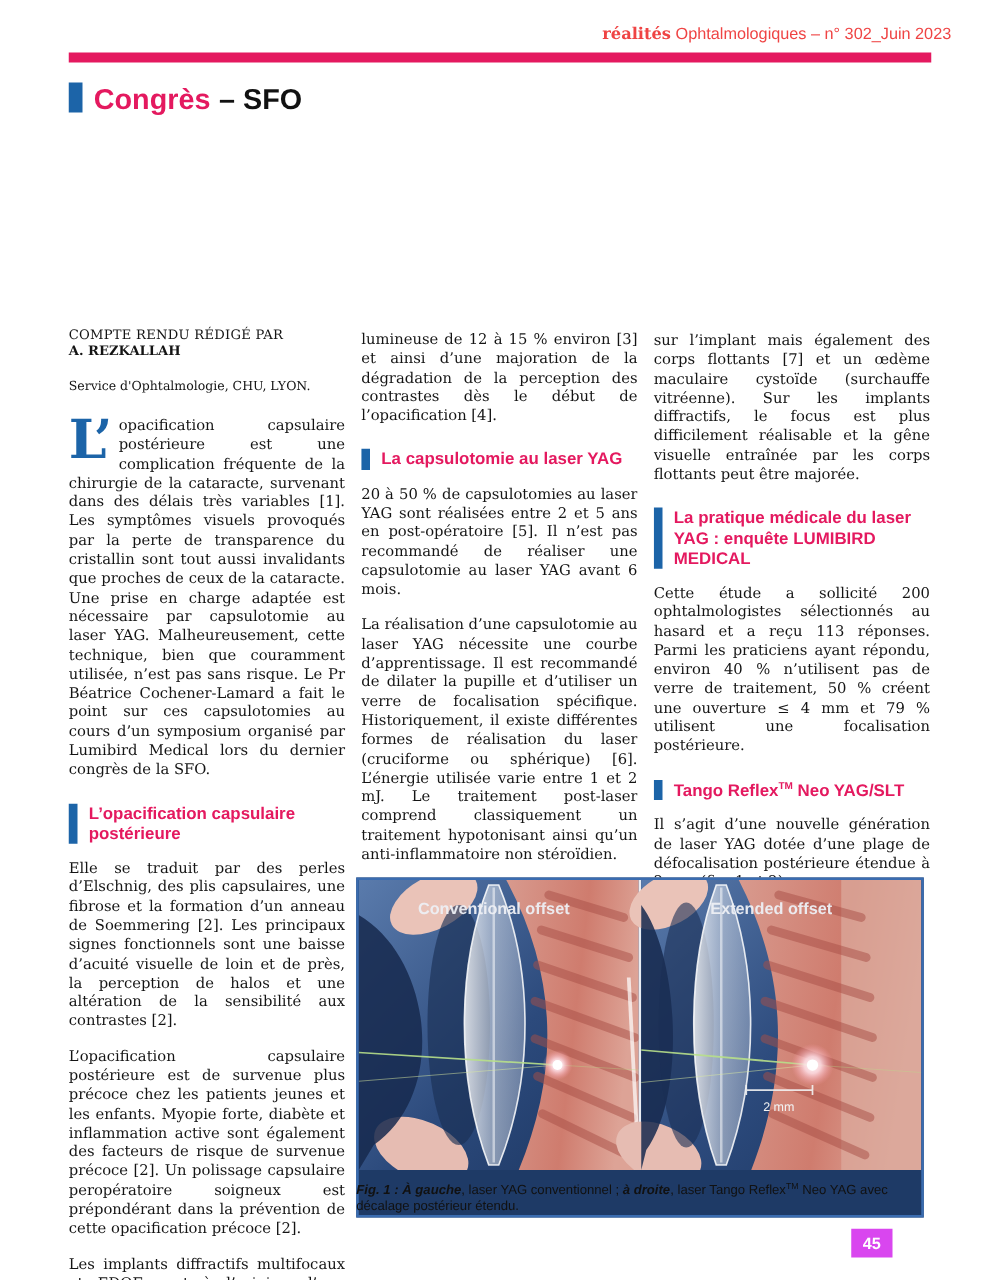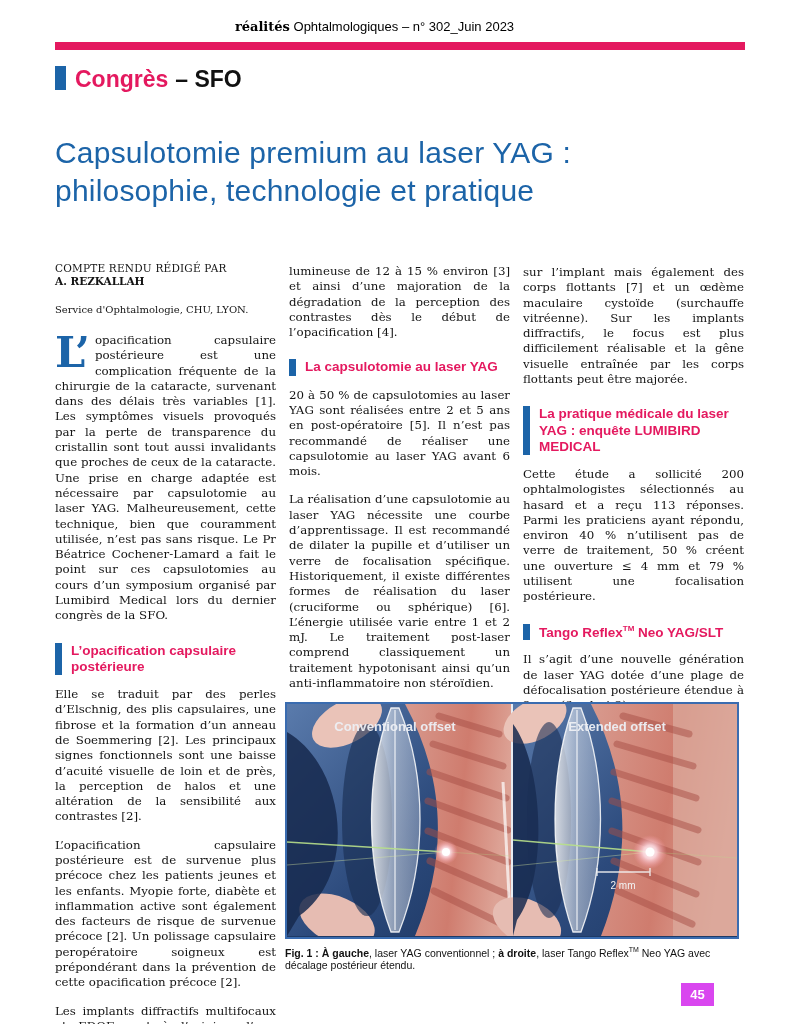--- a/index.html
+++ b/index.html
@@ -1,21 +1,21 @@
 <!DOCTYPE html>
 <html lang="fr"><head>
 <meta charset="utf-8">
 <style>
   html,body{margin:0;padding:0;background:#ffffff;}
   .page{position:relative;width:796px;height:1024px;background:#fff;overflow:hidden;
         font-family:"DejaVu Serif",serif;color:#141414;}
 
   
-  .journal-line{position:absolute;top:19px;left:2px;width:745px;text-align:center;
-    font-family:"Liberation Sans",sans-serif;font-size:13px;color:#000000;}
+  .journal-line{position:absolute;top:19px;left:16px;width:745px;text-align:right;
+    font-family:"Liberation Sans",sans-serif;font-size:13px;color:#ef4444;}
   .journal-line b{font-family:"DejaVu Serif",serif;font-weight:bold;}
   .top-rule{position:absolute;left:55px;top:42px;width:690px;height:8px;background:#e4195f;}
 
   
   .kicker{position:absolute;left:55px;top:66px;display:flex;align-items:flex-start;
     font-family:"Liberation Sans",sans-serif;font-weight:bold;font-size:23px;}
   .kicker .sq{width:11px;height:24px;background:#1c64a8;margin-right:9px;}
   .kicker .pink{color:#e4195f;}
   .kicker .black{color:#111;margin-left:7px;}
 
@@ -38,26 +38,26 @@
     hyphens:auto;-webkit-hyphens:auto;}
   .dropcap{float:left;font-size:43px;line-height:.82;font-weight:bold;color:#1c64a8;
     padding:2px 5px 0 0;}
 
   .sec-h{margin:19px 0 12px;border-left:7px solid #1c64a8;padding-left:9px;
     font-family:"Liberation Sans",sans-serif;font-weight:bold;font-size:13.5px;
     line-height:1.2;color:#e4195f;}
   .sec-h sup{font-size:8px;}
 
   
-  .figure{position:absolute;left:285px;top:702px;width:454px;height:237px;
+  .figure{position:absolute;left:285px;top:702px;width:454px;height:272px;
     border:2px solid #3a6cb0;box-sizing:border-box;background:#1e3a66;}
   .figure svg{display:block;}
   .fig-caption{position:absolute;left:285px;top:946px;width:460px;
     font-family:"Liberation Sans",sans-serif;font-size:10.5px;color:#111;}
-  .fig-caption b{font-weight:bold;}
+  .fig-caption b{font-weight:bold;font-style:italic;}
   .fig-caption sup{font-size:7px;}
 
   .page-num{position:absolute;left:681px;top:983px;width:33px;height:23px;
     background:#d946ef;color:#fff;font-family:"Liberation Sans",sans-serif;
     font-weight:bold;font-size:13px;line-height:23px;text-align:center;}
 
   .svg-label{font-family:"Liberation Sans",sans-serif;font-weight:bold;font-size:13px;
     fill:#eef0f5;opacity:.95;}
   .svg-scale{font-family:"Liberation Sans",sans-serif;font-size:10px;fill:#f2f2f2;}
 </style>
@@ -70,24 +70,20 @@
     <b>réalités</b><span> Ophtalmologiques – n° 302_Juin 2023</span>
   </div>
   <div class="top-rule"></div>
 
   <div class="kicker">
     <span class="sq"></span>
     <span class="pink">Congrès</span>
     <span class="black">– SFO</span>
   </div>
 
-  <div class="title">
-    <div>Capsulotomie premium au laser YAG :</div>
-    <div>philosophie, technologie et pratique</div>
-  </div>
 
   <div class="columns">
 
     <div class="col">
       <div class="byline">
         <div class="byline-label">COMPTE RENDU RÉDIGÉ PAR</div>
         <div class="byline-author">A. REZKALLAH</div>
         <div class="byline-affil">Service d'Ophtalmologie, CHU, LYON.</div>
       </div>
       <p class="body-p"><span class="dropcap">L’</span><span>opacification capsulaire postérieure est une complication fréquente de la chirurgie de la cataracte, survenant dans des délais très variables [1]. Les symptômes visuels provoqués par la perte de transparence du cristallin sont tout aussi invalidants que proches de ceux de la cataracte. Une prise en charge adaptée est nécessaire par capsulotomie au laser YAG. Malheureusement, cette technique, bien que couramment utilisée, n’est pas sans risque. Le Pr Béatrice Cochener-Lamard a fait le point sur ces capsulotomies au cours d’un symposium organisé par Lumibird Medical lors du dernier congrès de la SFO.</span></p>

